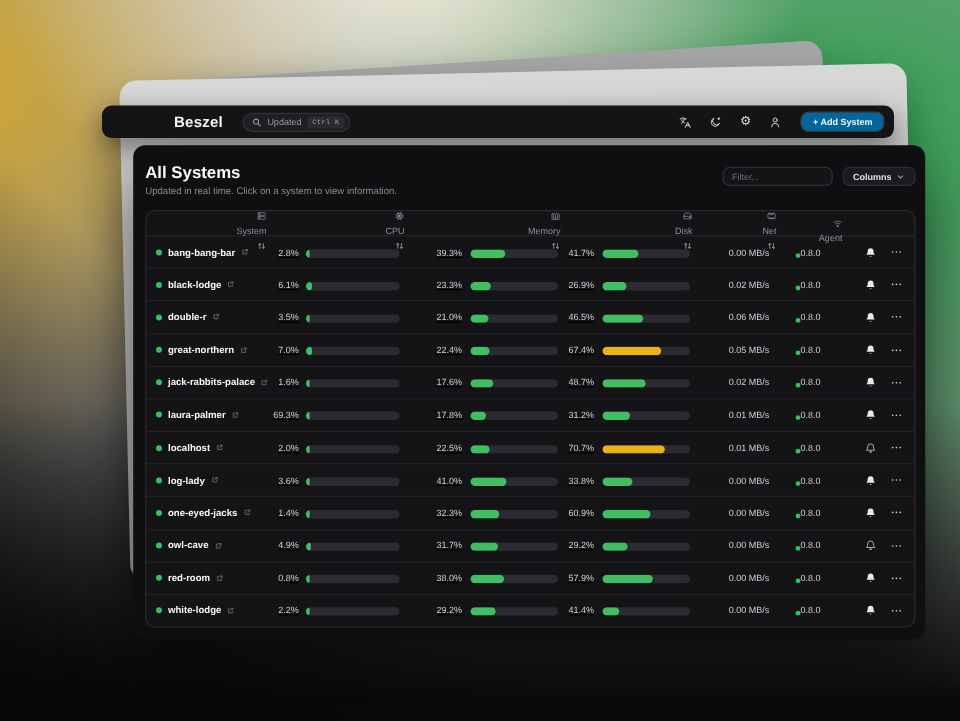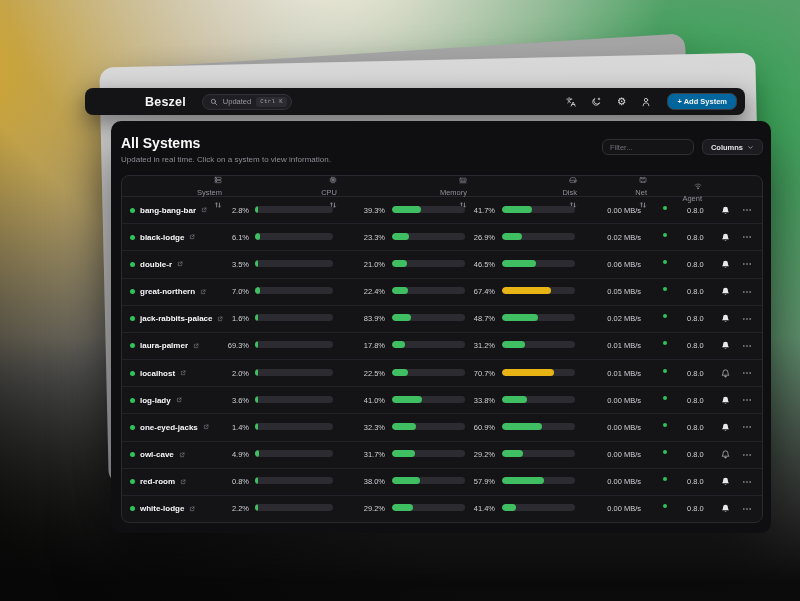--- a/index.html
+++ b/index.html
@@ -73,29 +73,29 @@
   .h-cpu{ padding-left:14px; } .h-mem{ padding-left:20px; } .h-disk{ padding-left:24px; }
   .h-net{ padding-left:32px; } .h-agent{ padding-left:16px; }
 
   .t-body{ display:flex; flex-direction:column; flex:1; }
   .row{ flex:1; border-top:1px solid #222228; cursor:pointer; }
   .row:first-child{ border-top:none; }
   .cell-sys{ display:flex; align-items:center; gap:5px; }
   .dot{ width:5px; height:5px; border-radius:50%; flex:0 0 auto; }
   .sys-name{ color:#fafafa; font-size:8px; font-weight:600; white-space:nowrap; }
   .sys-link svg{ width:6px; height:6px; color:#7c7c85; display:block; }
-  .cell-meter{ display:flex; align-items:flex-start; justify-content:flex-end; gap:6px; }
+  .cell-meter{ display:flex; align-items:flex-end; justify-content:flex-end; gap:6px;text-decoration:underline; }
   .cell-cpu{ padding-right:4px; } .cell-mem{ padding-right:2px; gap:7px; } .cell-disk{ padding-right:2px; gap:7px; }
   .pct{ color:#cfcfd5; font-size:7.5px; white-space:nowrap; }
   .meter{ position:relative; height:7px; border-radius:4px; background:#2b2b31; overflow:hidden; flex:0 0 auto; }
   .meter.cpu{ width:78px; } .meter.mem{ width:73px; } .meter.disk{ width:73px; }
   .fill{ position:absolute; left:0; top:0; bottom:0; border-radius:4px; min-width:3px; }
   .cell-net{ display:flex; justify-content:flex-end; padding-right:6px; }
   .net-val{ color:#cfcfd5; font-size:7.5px; white-space:nowrap; }
-  .cell-agent{ display:flex; align-items:flex-start; gap:20px; padding-left:16px; }
+  .cell-agent{ display:flex; align-items:flex-end; gap:0; padding-left:16px; }
   .agent-ver{ color:#cfcfd5; font-size:7.5px; }
   .cell-actions{ display:flex; align-items:center; justify-content:flex-end; gap:12px; padding-right:10px; }
   .bell{ width:9px; height:9px; display:flex; cursor:pointer; }
   .bell svg{ width:9px; height:9px; }
   .bell path{ fill:#e8e8ea; }
   .bell.outline path{ fill:none; stroke:#cfcfd4; stroke-width:1.2; }
   .more{ width:10px; height:10px; display:flex; color:#d4d4d8; cursor:pointer; }
   .more svg{ width:10px; height:10px; }
 </style>
 </head>
@@ -477,21 +477,21 @@
         </svg>
       </span>
     </div>
     <div class="cell-meter cell-cpu">
       <span class="pct">1.6%</span>
       <span class="meter cpu">
                 <span class="fill" style="width: 1.6%; background: rgb(63, 191, 98);"></span>
               </span>
     </div>
     <div class="cell-meter cell-mem">
-      <span class="pct">83.9%</span>
+      <span class="pct">17.6%</span>
       <span class="meter mem">
                 <span class="fill" style="width: 26.1%; background: rgb(63, 191, 98);"></span>
               </span>
     </div>
     <div class="cell-meter cell-disk">
       <span class="pct">48.7%</span>
       <span class="meter disk">
                 <span class="fill" style="width: 48.7%; background: rgb(63, 191, 98);"></span>
               </span>
     </div>

